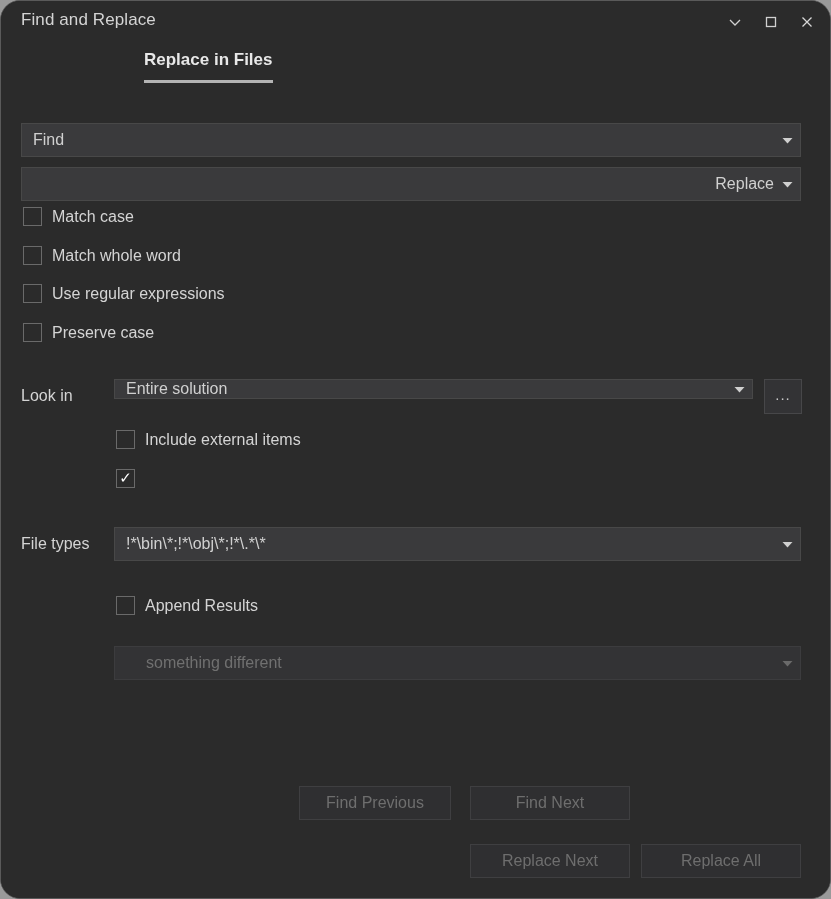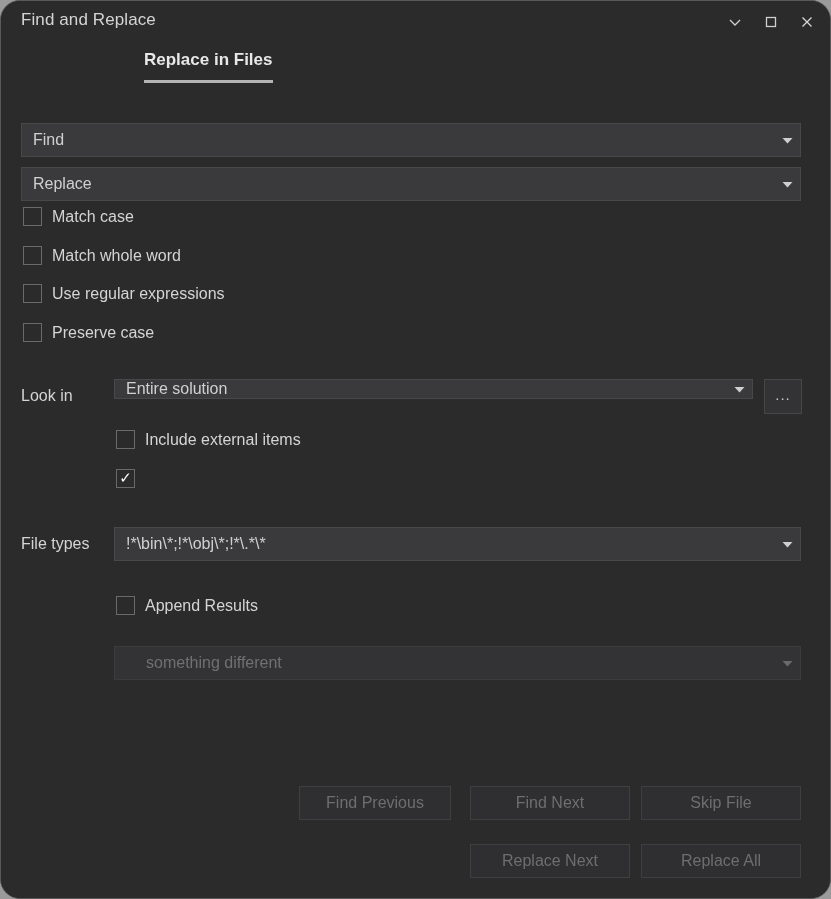--- a/index.html
+++ b/index.html
@@ -128,21 +128,21 @@
     justify-content: center;
   }
   .combo.disabled {
     background: #333335;
     border-color: #3c3c3e;
     padding-left: 20px;
   }
   .combo.disabled .combo-text { color: #707070; }
 
   #combo-find    { left: 20px;  top: 34px;  width: 780px; height: 34px; }
-  #combo-replace { left: 20px;  top: 78px;  width: 780px; height: 34px; }
+  #combo-replace { left: 20px;  top: 78px;  width: 780px; height: 34px; text-align: right; }
   #combo-lookin  { left: 113px; top: 290px; width: 639px; height: 20px; }
   #combo-filetypes { left: 113px; top: 438px; width: 687px; height: 34px; }
   #combo-append-target { left: 113px; top: 557px; width: 687px; height: 34px; }
 
   
   #btn-browse {
     position: absolute;
     left: 763px;
     top: 290px;
     width: 38px;
@@ -347,23 +347,20 @@
           </svg>
       </div>
     </div>
 
     <div class="abtn" id="btn-find-previous">
       <span>Find Previous</span>
     </div>
     <div class="abtn" id="btn-find-next">
       <span>Find Next</span>
     </div>
-    <div class="abtn" id="btn-skip-file">
-      <span>Skip File</span>
-    </div>
     <div class="abtn" id="btn-replace-next">
       <span>Replace Next</span>
     </div>
     <div class="abtn" id="btn-replace-all">
       <span>Replace All</span>
     </div>
 
   </div>
 </div>
 

